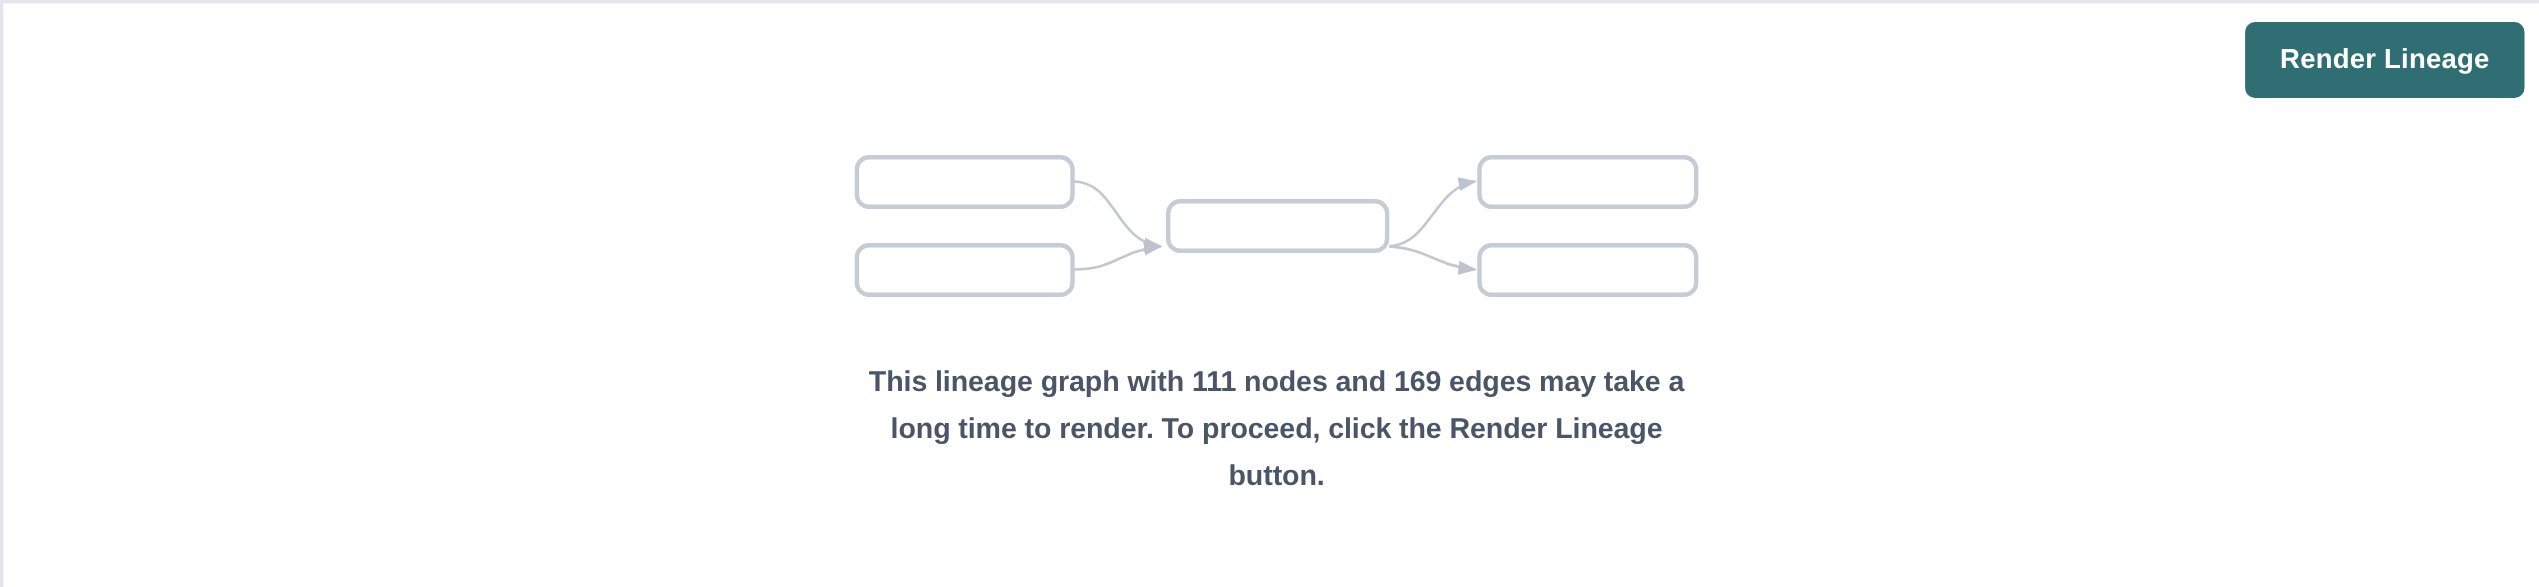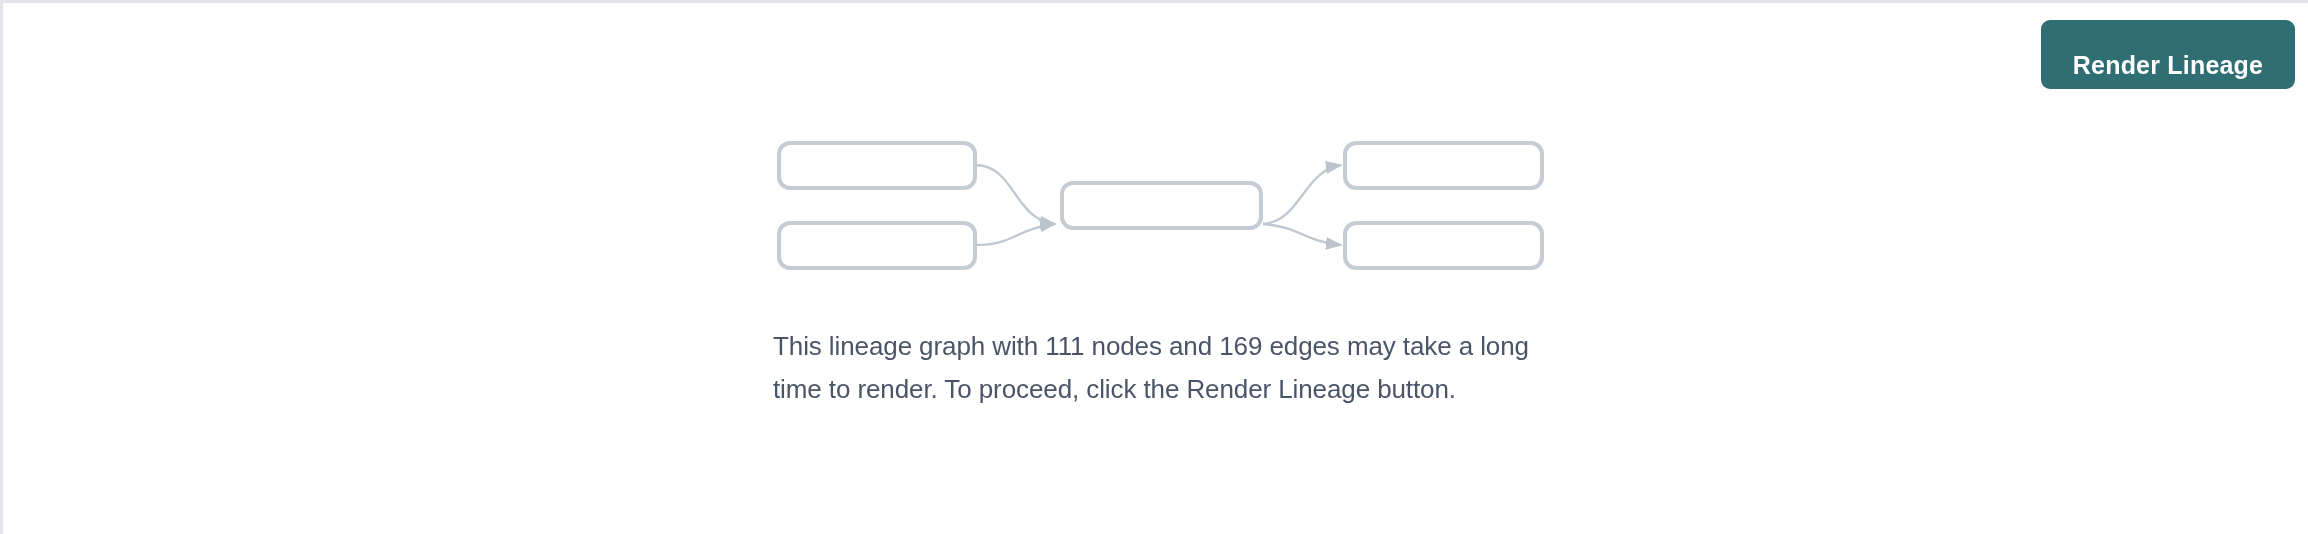--- a/index.html
+++ b/index.html
@@ -36,21 +36,21 @@
     color: #ffffff;
     border: none;
     border-radius: 9px;
     font-family: "Liberation Sans", sans-serif;
     font-size: 25px;
     font-weight: bold;
     letter-spacing: 0.2px;
     line-height: 69px;
     text-align: center;
     cursor: pointer;
-    padding: 11px;
+    padding: 0;
     white-space: nowrap;
   }
 
   
   #lineage-placeholder {
     position: absolute;
     left: 760px;
     top: 128px;
     width: 795px;
     height: 152px;
@@ -74,25 +74,25 @@
   .ph-arrowhead {
     fill: #bcc3cc;
   }
 
   
   #lineage-message {
     position: absolute;
     left: 770px;
     top: 322px;
     width: 775px;
-    text-align: left;
+    text-align: center;
     color: #4a5568;
     font-family: "Liberation Sans", sans-serif;
     font-size: 26px;
-    font-weight: normal;
+    font-weight: bold;
     line-height: 43px;
     letter-spacing: -0.1px;
   }
 </style>
 </head>
 <body>
 
 <div id="app-root">
 
   <button id="render-lineage-button">Render Lineage</button>

